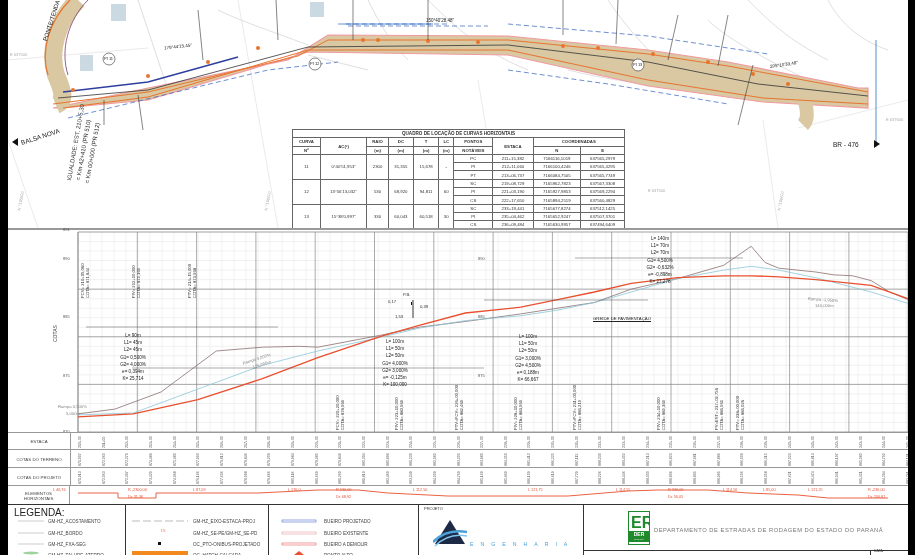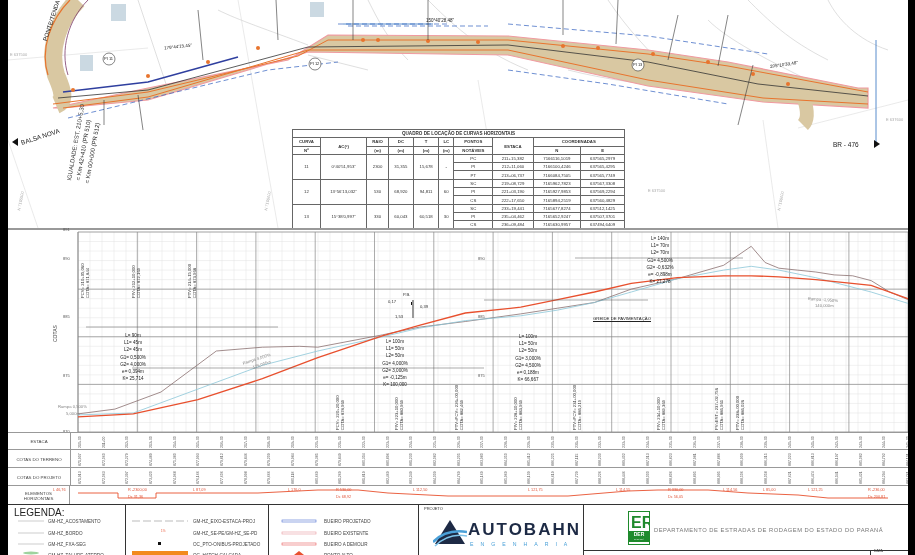--- a/index.html
+++ b/index.html
@@ -676,21 +676,20 @@
     <div style="position:absolute;left:575px;top:45px;width:325px;border-top:0.8px solid #333;"></div>
     <div style="position:absolute;left:862px;top:45px;height:6px;border-left:0.8px solid #333;"></div>
   </div>
 
   <span id="projeto-label">PROJETO</span>
   <svg style="position:absolute;left:425px;top:518px;" width="34" height="30">
     <polygon points="17,2 32,26 2,26" fill="#1d2a45"></polygon>
     <path d="M0 24 C 10 14, 22 12, 34 14" stroke="#4aa0d8" stroke-width="2.5" fill="none"></path>
     <path d="M2 28 C 12 18, 24 16, 34 18" stroke="#7fc4ea" stroke-width="1.5" fill="none"></path>
   </svg>
-  <span id="autobahn-brand">AUTOBAHN</span>
   <span id="autobahn-sub">ENGENHARIA</span>
 
   <div id="der-logo">
     <svg width="20" height="19" style="position:absolute;left:0;top:0;">
       <text x="2" y="16" font-size="16" font-weight="bold" fill="#1e8a2c" font-family="Liberation Sans, sans-serif">ER</text>
     </svg>
     <div class="der-txt">DER</div>
     <div class="der-sub">PARANÁ</div>
   </div>
   <span id="dept-name">DEPARTAMENTO DE ESTRADAS DE RODAGEM DO ESTADO DO PARANÁ</span>

